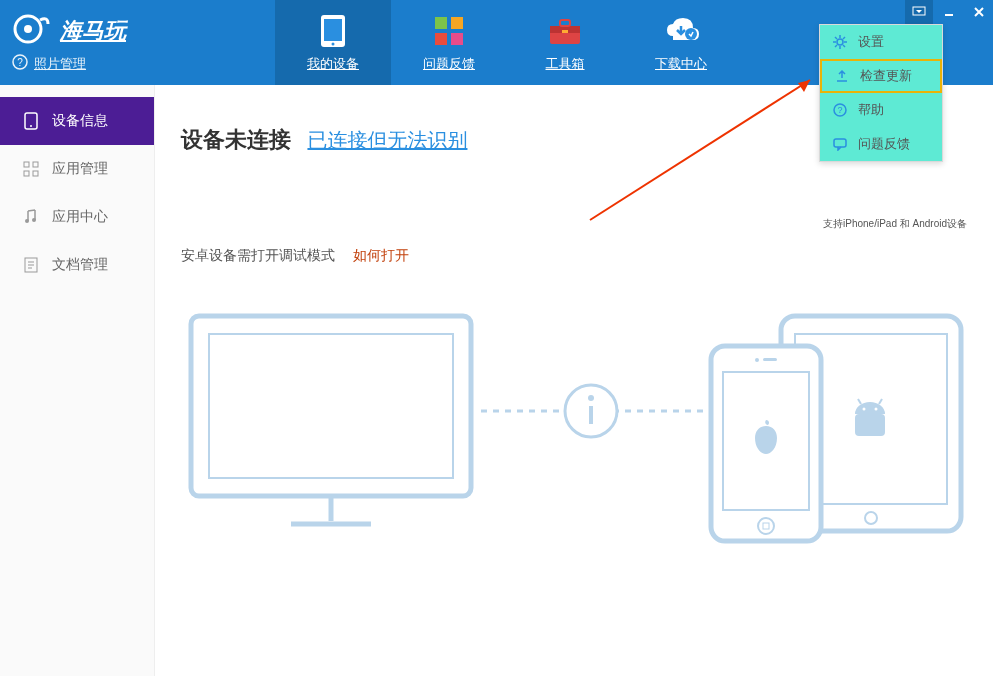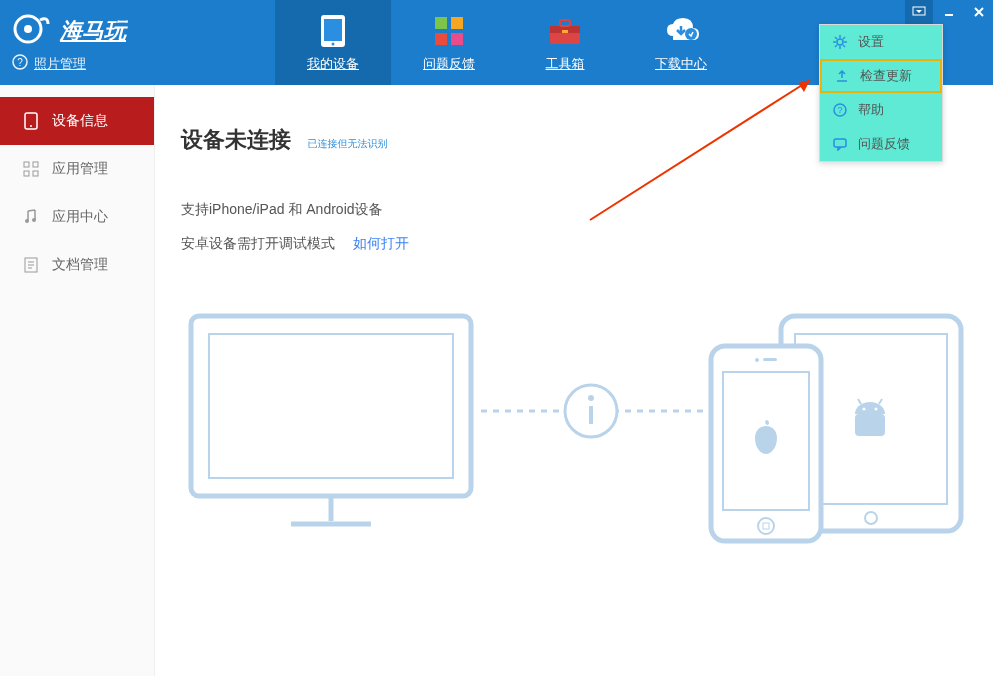--- a/index.html
+++ b/index.html
@@ -15,29 +15,29 @@
 .tab { width:116px; display:flex; flex-direction:column; align-items:center; justify-content:center; gap:6px; font-size:13px; cursor:pointer; }
 .tab.active { background:#156aad; }
 .tab-ico { width:36px; height:36px; display:flex; align-items:center; justify-content:center; }
 
 .winctrl { position:absolute; right:0; top:0; display:flex; }
 .winbtn { width:28px; height:24px; display:flex; align-items:center; justify-content:center; background:#156aad; cursor:pointer; }
 .winbtn + .winbtn { margin-left:2px; }
 
 .sidebar { position:absolute; left:0; top:85px; width:155px; background:#fafafa; border-right:1px solid #eee; height:591px; padding-top:12px; }
 .side-item { height:48px; display:flex; align-items:center; gap:12px; padding-left:22px; font-size:14px; color:#666; cursor:pointer; }
-.side-item.active { background:#b91c1c; color:#fff; }
+.side-item.active { background:#4c1d95; color:#fff; }
 .side-ico { width:18px; height:18px; display:flex; align-items:center; justify-content:center; }
 
 .main { position:absolute; left:155px; top:85px; right:0; bottom:0; padding:40px 26px; }
 .h1 { font-size:22px; font-weight:bold; color:#333; display:inline-block; }
-.lk { color:#2a8fe0; font-size:10px; margin-left:12px; cursor:pointer; }
-.p1 { margin-top:46px; font-size:14px; color:#555; }
+.lk { color:#2a8fe0; font-size:20px; margin-left:12px; cursor:pointer; text-decoration:underline; }
+.p1 { margin-top:62px; font-size:10px; color:#555;text-align:right; }
 .p2 { margin-top:16px; font-size:14px; color:#555; }
-.lk2 { color:#3b82f6; margin-left:14px; cursor:pointer; }
+.lk2 { color:#c2410c; margin-left:14px; cursor:pointer; }
 
 .illus { position:absolute; left:26px; right:26px; bottom:130px; height:240px; }
 
 .menu { position:absolute; right:50px; top:24px; width:124px; background:#5eead4; border:1px solid #d9d9d9; box-shadow:0 2px 6px rgba(0,0,0,.15); z-index:20; }
 .menu-item { height:34px; display:flex; align-items:center; gap:10px; padding:0 12px; font-size:13px; color:#555; cursor:pointer; }
 .menu-item.hl { border:2px solid #eab308; }
 .menu-ico { width:16px; height:16px; display:flex; align-items:center; justify-content:center; }
 
 .arrow { position:absolute; pointer-events:none; z-index:15; }
 </style>

